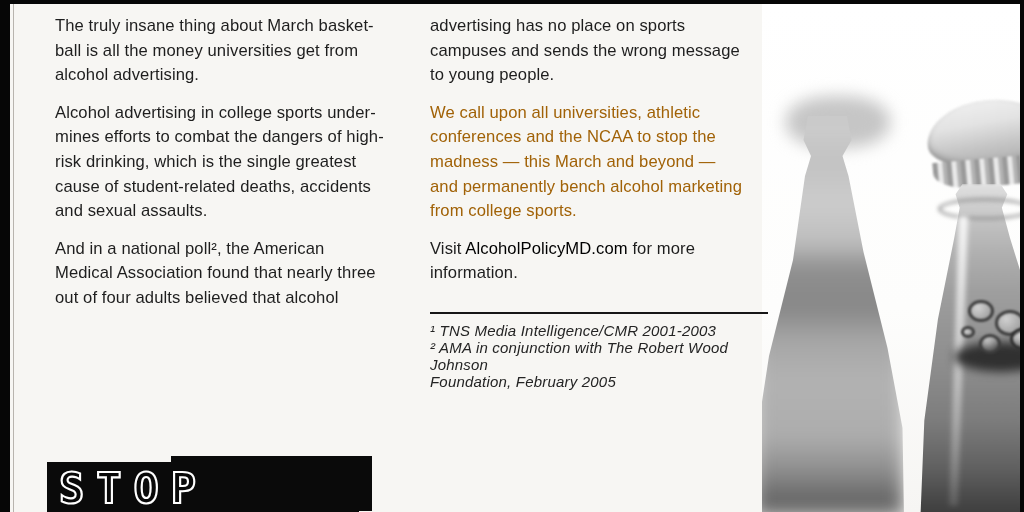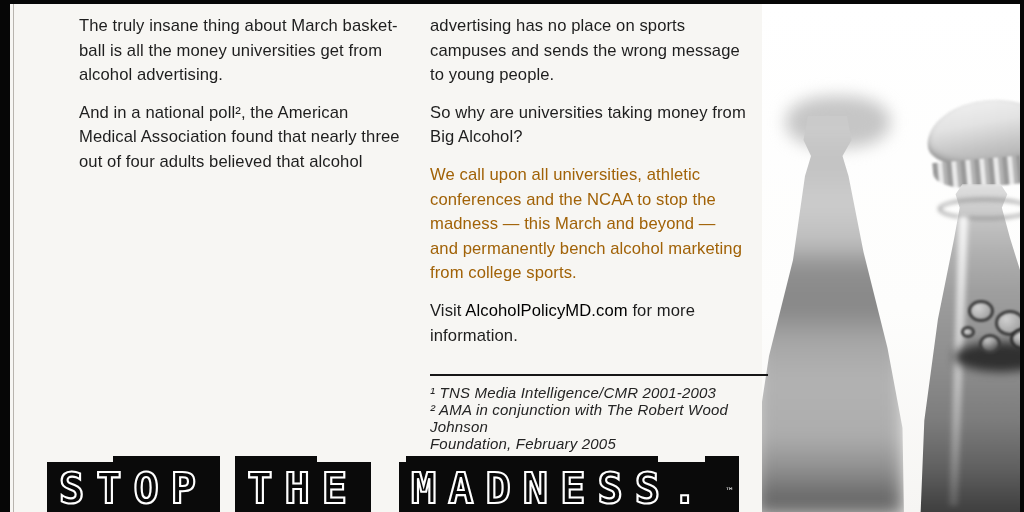--- a/index.html
+++ b/index.html
@@ -82,33 +82,33 @@
   .b3 { left: 217px; top: 330px; width: 22px; height: 20px; }
   .b4 { left: 248px; top: 324px; width: 26px; height: 22px; border-color:#2f2f2f; }
   .b5 { left: 199px; top: 322px; width: 14px; height: 12px; }
 
   
   .col {
     position: absolute; top: 14px; width: 342px;
     color: #1e1e1e; font-size: 16.6px; line-height: 24.6px; letter-spacing: .1px;
     z-index: 10;
   }
-  .col-left  { left: 55px; margin-left: 24px; }
+  .col-left  { left: 55px; }
   .col-right { left: 430px; }
   .para { margin: 0 0 13px 0; white-space: pre-line; }
   .para-cta { font-weight: normal; color: #a16207; }
   .site { font-weight: normal; color: #000000; }
   .rule { height: 2px; background: #161616; width: 338px; margin: 26px 0 8px 0; border: 0; }
   .footnote {
     margin: 0; white-space: pre-line;
     font-size: 15px; line-height: 17px; font-style: italic; color: #242424; letter-spacing: .2px;
   }
 
   
-  .headline { position: absolute; left: 47px; top: 462px; bottom: 0; display: flex; z-index: 20; }
+  .headline { position: absolute; left: 47px; top: 462px; bottom: 0; display: flex; z-index: 20; flex-direction: column; }
   .word-box {
     position: relative; background: #0a0a0a; height: 50px;
     padding: 5px 12px 0 12px; margin-right: 15px; white-space: nowrap;
   }
   .word-box::before { content: ""; position: absolute; top: -6px; height: 6px; background: #0a0a0a; }
   .wb-stop::before    { left: 38%; right: 0; }
   .wb-the::before     { left: 0; right: 40%; }
   .wb-madness::before { left: 2%; right: 24%; }
   .wb-madness::after  { content: ""; position: absolute; top: -6px; height: 6px; right: 0; width: 10%; background: #0a0a0a; }
   .wb-the { margin-right: 28px; }
@@ -151,31 +151,34 @@
 
   <div class="frame-top"></div>
   <div class="frame-left"></div>
   <div class="frame-left-line"></div>
   <div class="frame-right"></div>
 
   <div class="col col-left">
     <p class="para">The truly insane thing about March basket-
 ball is all the money universities get from
 alcohol advertising.</p>
+    <p class="para">Alcohol advertising in college sports under-
+mines efforts to combat the dangers of high-
+risk drinking, which is the single greatest
+cause of student-related deaths, accidents
+and sexual assaults.</p>
     <p class="para">And in a national poll², the American
 Medical Association found that nearly three
 out of four adults believed that alcohol</p>
   </div>
 
   <div class="col col-right">
     <p class="para">advertising has no place on sports
 campuses and sends the wrong message
 to young people.</p>
-    <p class="para">So why are universities taking money from
-Big Alcohol?</p>
     <p class="para para-cta">We call upon all universities, athletic
 conferences and the NCAA to stop the
 madness — this March and beyond —
 and permanently bench alcohol marketing
 from college sports.</p>
     <p class="para"><span>Visit </span><span class="site">AlcoholPolicyMD.com</span><span> for more
 information.</span></p>
     <div class="rule"></div>
     <p class="footnote">¹ TNS Media Intelligence/CMR 2001-2003</p>
     <p class="footnote">² AMA in conjunction with The Robert Wood Johnson

